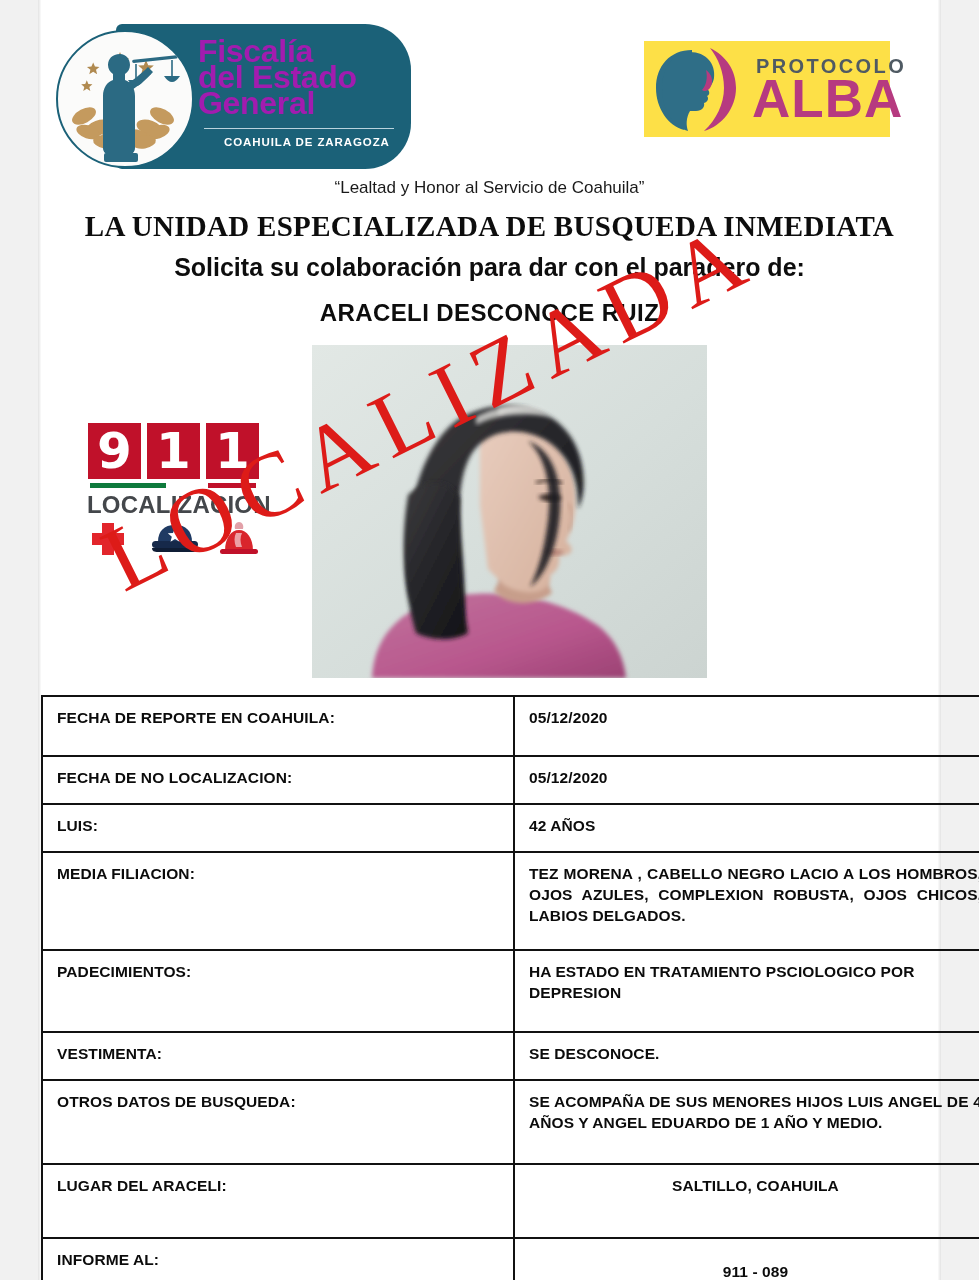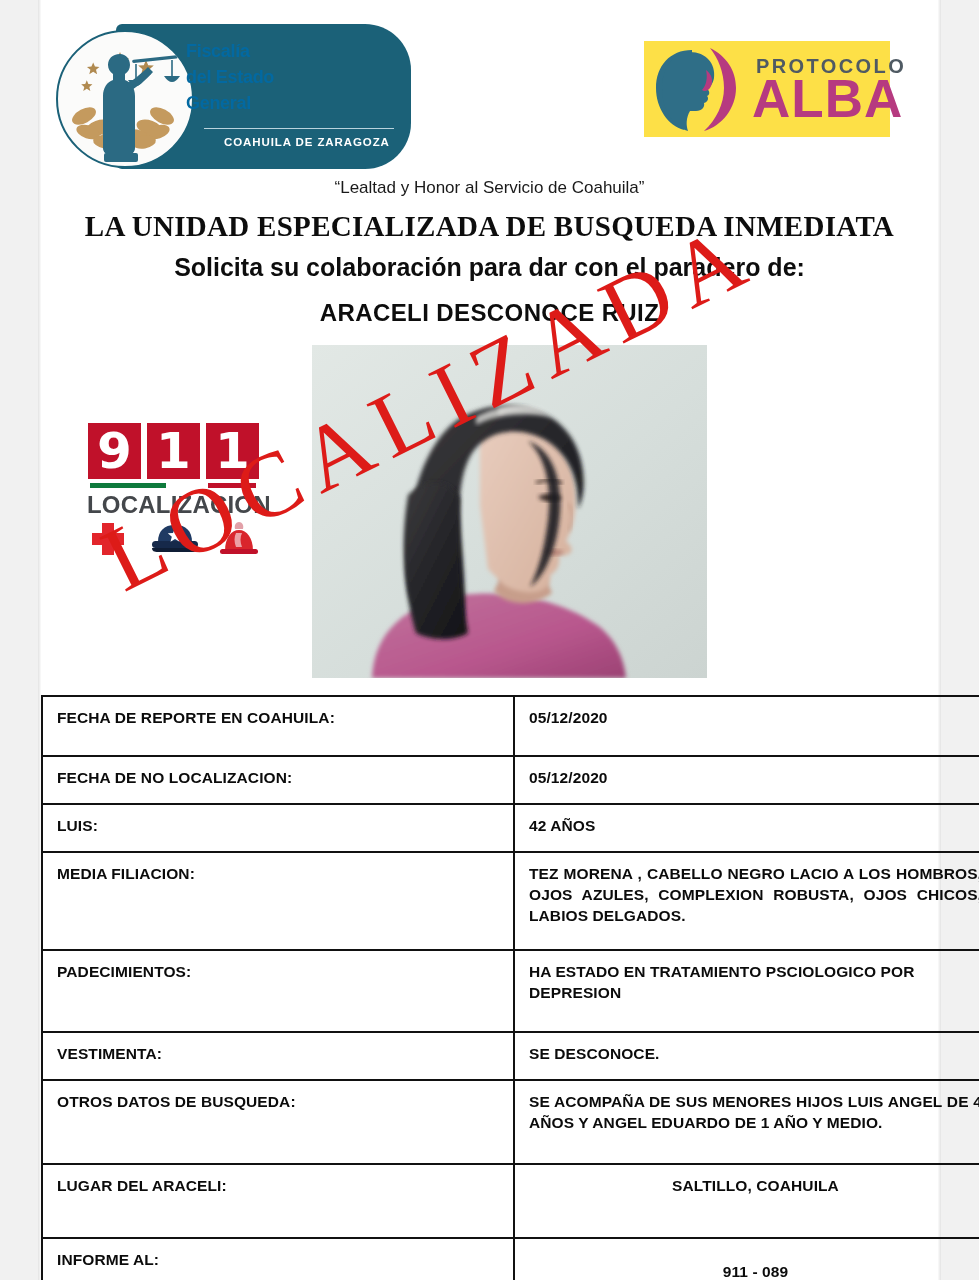--- a/index.html
+++ b/index.html
@@ -54,25 +54,25 @@
     position: absolute;
     left: 0; top: 6px;
     width: 134px; height: 134px;
     border-radius: 50%;
     background: #fbfbfa;
     border: 2px solid #1b6178;
     overflow: hidden;
   }
   .fge-text {
     position: absolute;
-    left: 130px; top: 14px;
+    left: 142px; top: 14px;
     width: 210px;
-    color: #0369a1;
-    font-weight: bold;
-    font-size: 18px;
+    color: #a21caf;
+    font-weight: bold;
+    font-size: 32px;
     line-height: 26px;
     letter-spacing: -0.3px;
   }
   .fge-rule {
     position: absolute;
     left: 148px; top: 104px;
     width: 190px; height: 1px;
     background: #b9d3dd;
   }
   .fge-sub {

